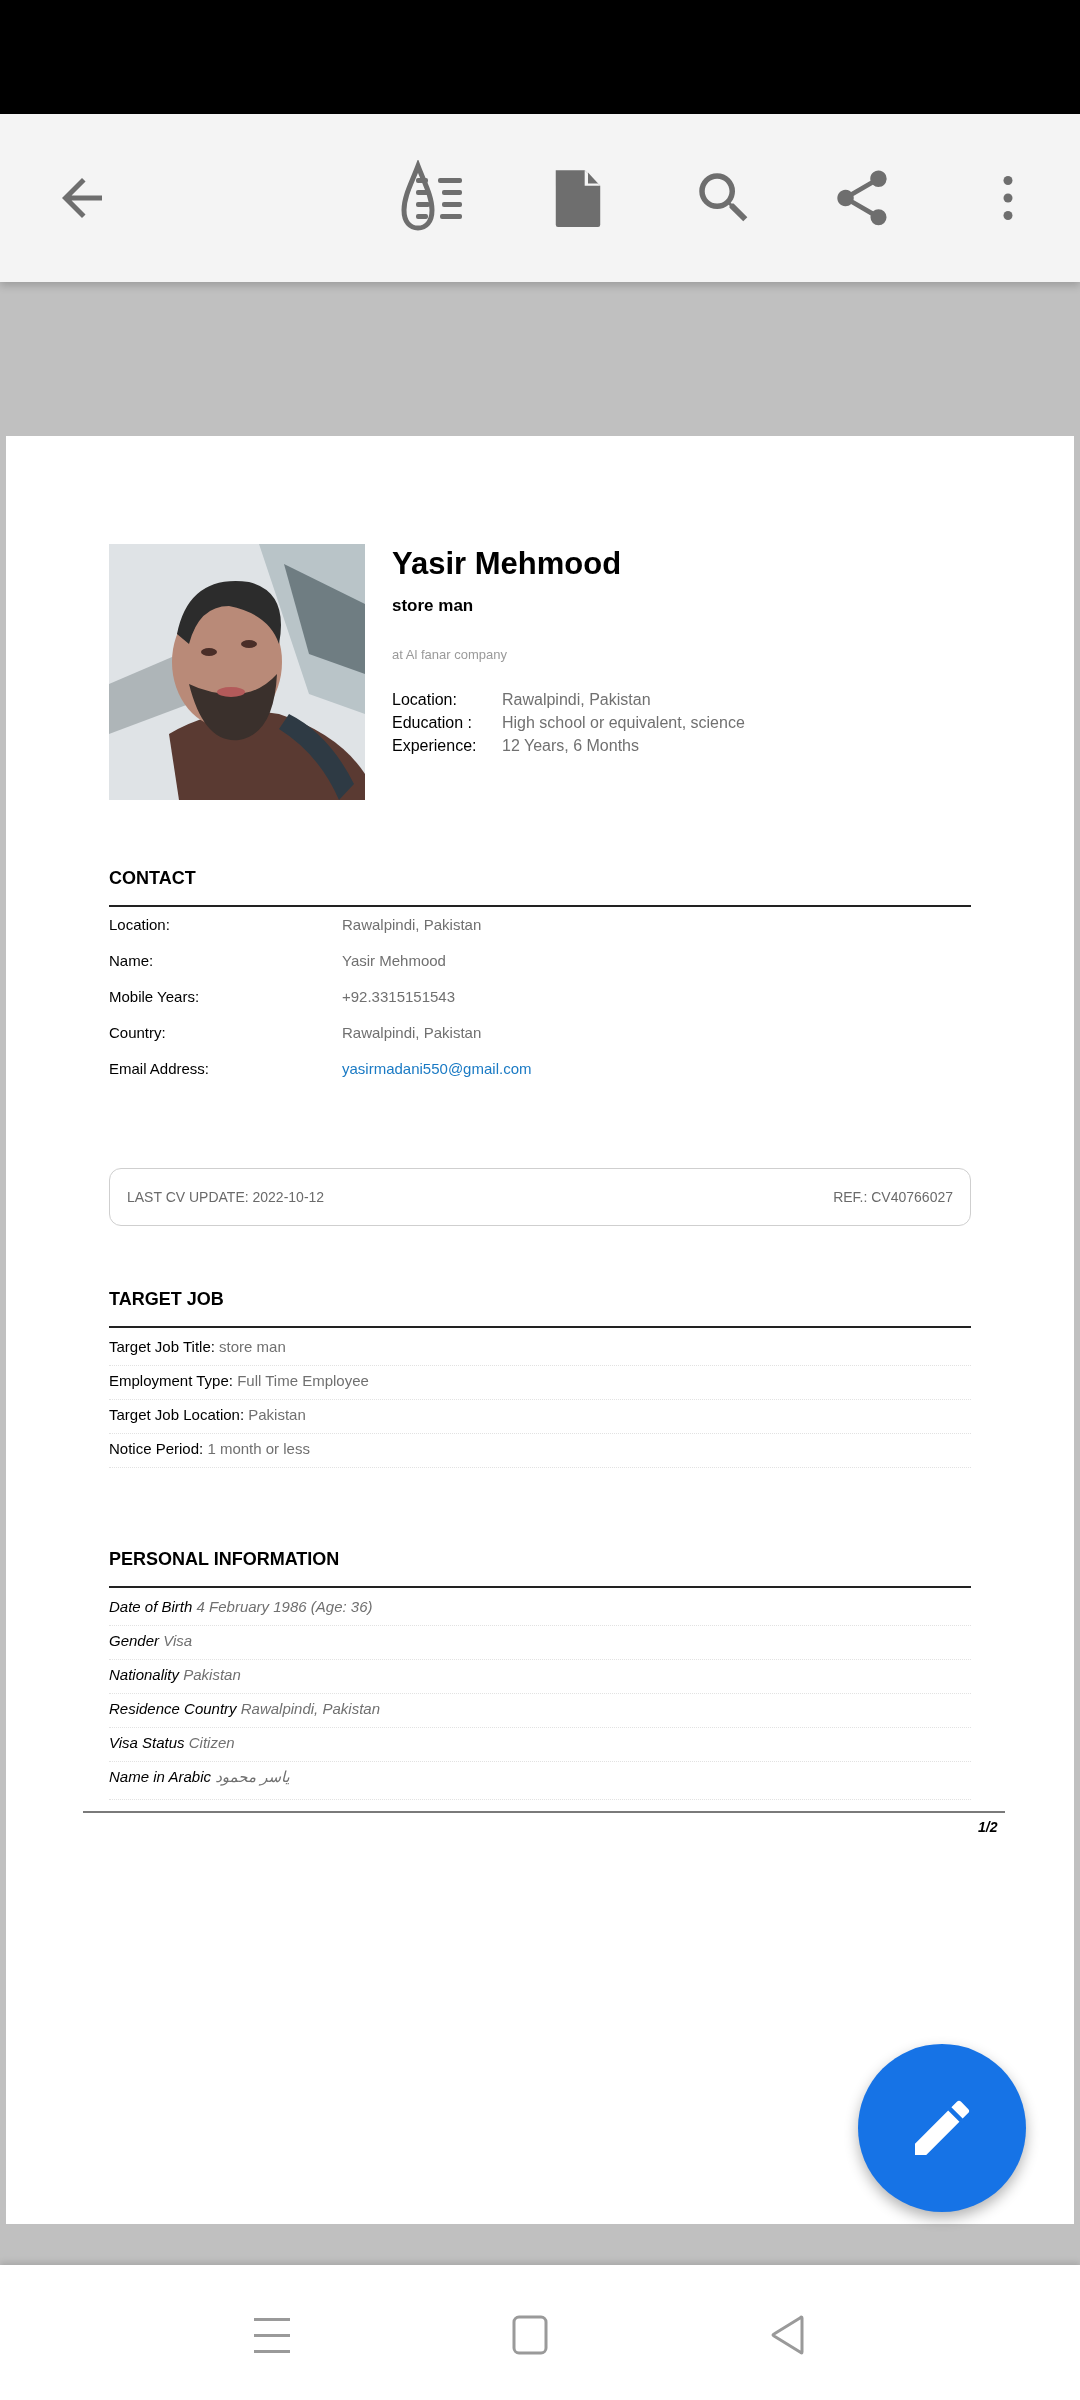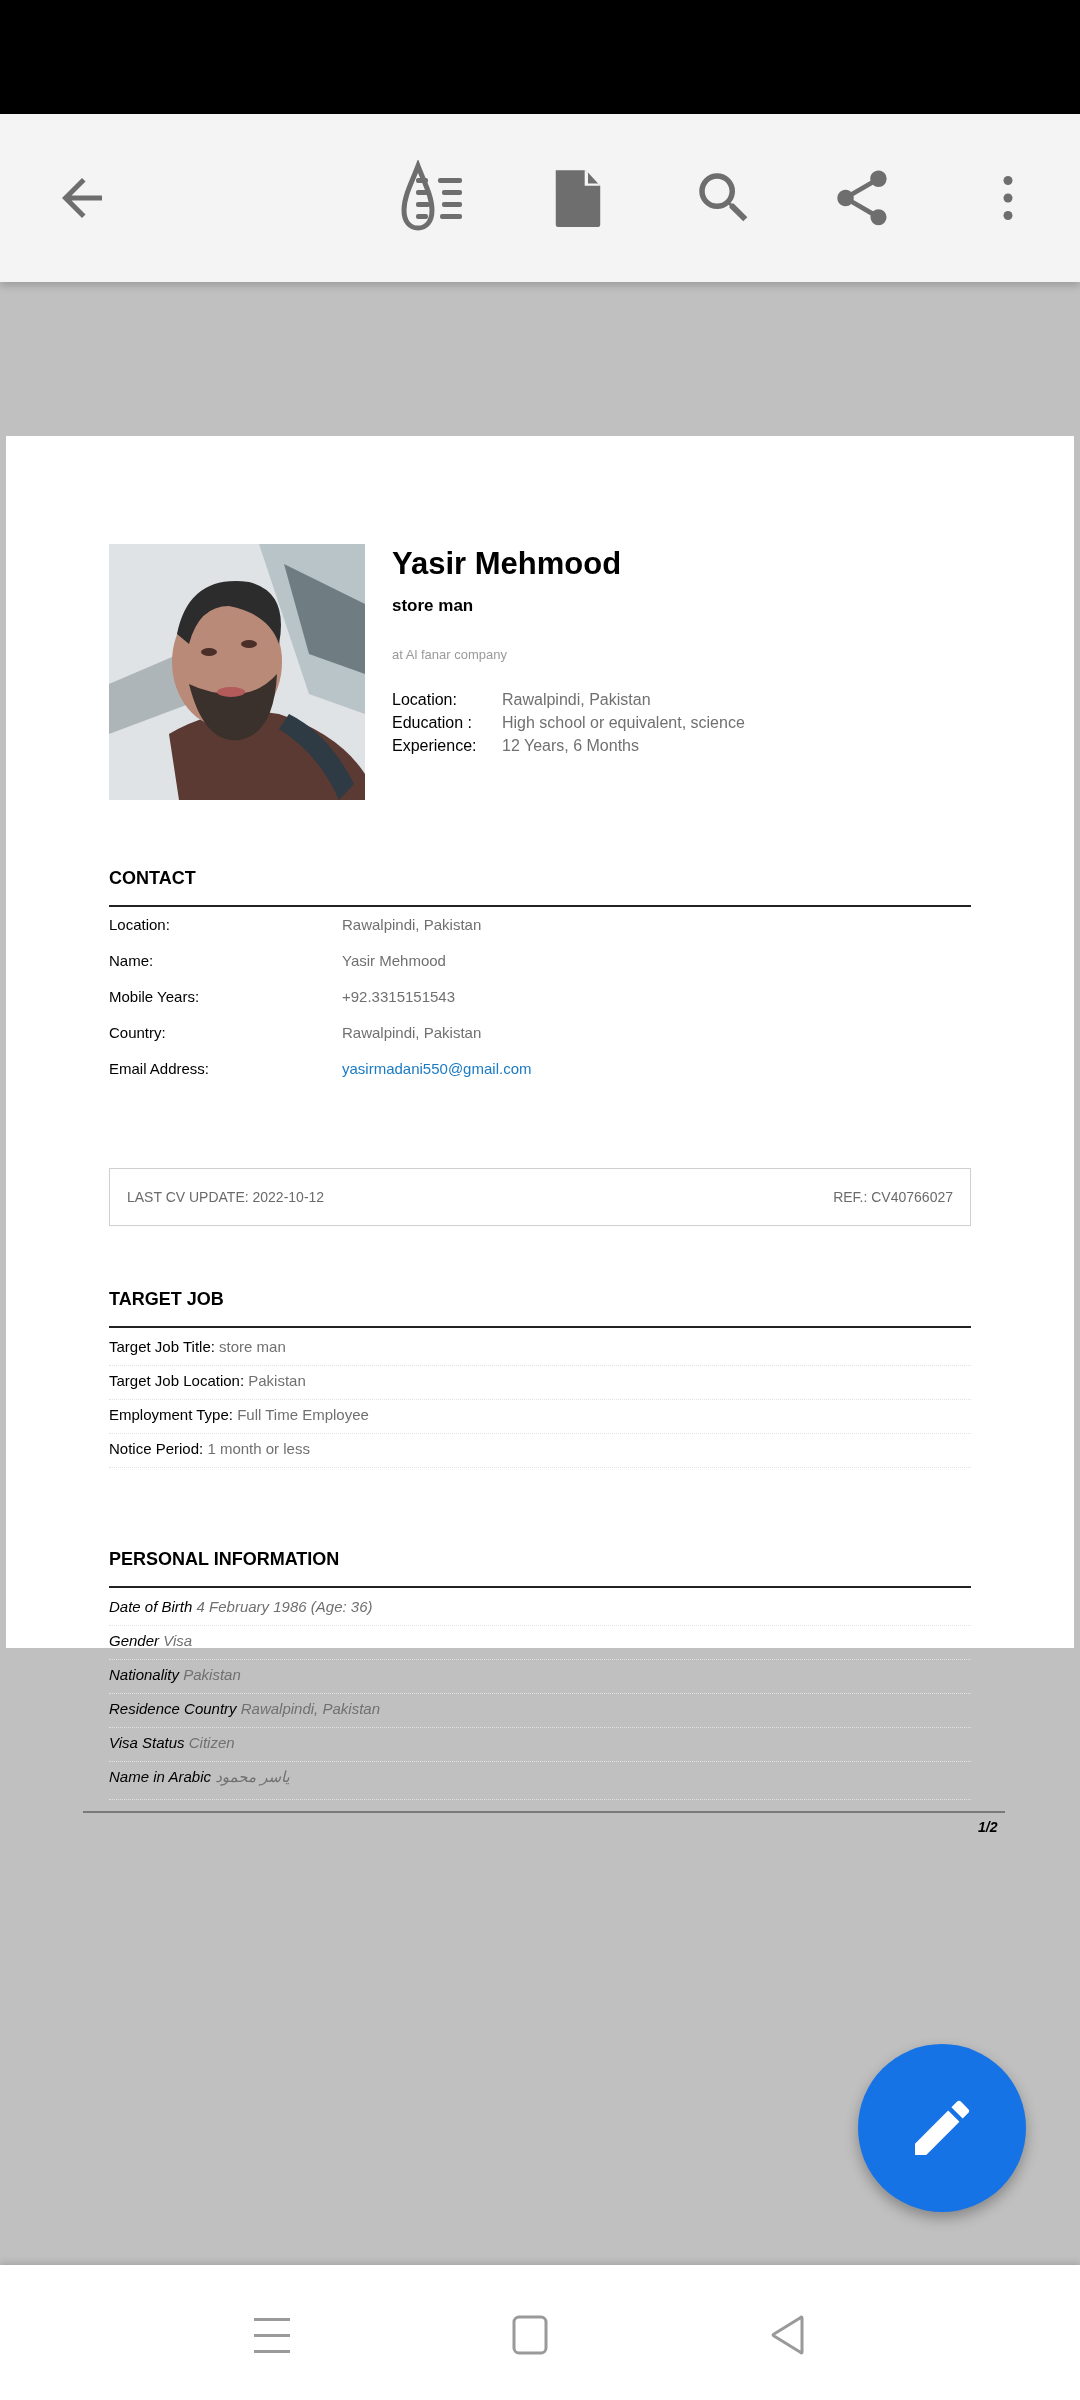--- a/index.html
+++ b/index.html
@@ -2,37 +2,37 @@
 <html><head>
 <meta charset="utf-8">
 <style>
   * { box-sizing: border-box; margin: 0; padding: 0; }
   html, body { width: 1080px; height: 2400px; overflow: hidden; background: #c0c0c0; font-family: "Liberation Sans", sans-serif; }
   .status-bar { position: absolute; left: 0; top: 0; width: 1080px; height: 114px; background: #000; }
   .toolbar { position: absolute; left: 0; top: 114px; width: 1080px; height: 168px; background: #f4f4f4; box-shadow: 0 4px 8px rgba(0,0,0,0.18); z-index: 2; }
   .tb-icon { position: absolute; top: 44px; width: 80px; height: 80px; display: flex; align-items: center; justify-content: center; cursor: pointer; }
   .tb-icon svg { display: block; }
   .viewer { position: absolute; left: 0; top: 282px; width: 1080px; height: 1983px; background: #c0c0c0; overflow: hidden; }
-  .page { position: absolute; left: 6px; top: 154px; width: 1068px; height: 1212px; background: #fff; color: #000; }
+  .page { position: absolute; left: 6px; top: 154px; width: 1068px; height: 1788px; background: #fff; color: #000; }
   .photo { position: absolute; left: 103px; top: 108px; width: 256px; height: 256px; overflow: hidden; background: #d8dadc; }
   .name { position: absolute; left: 386px; top: 110px; font-size: 31px; font-weight: bold; color: #000; }
   .job-title { position: absolute; left: 386px; top: 160px; font-size: 17px; font-weight: bold; color: #000; }
   .company { position: absolute; left: 386px; top: 186px; font-size: 13px; color: #9a9a9a; margin-top: 25px; }
   .summary { position: absolute; left: 386px; top: 252px; font-size: 16px; line-height: 23px; }
   .summary .row { display: flex; }
   .summary .lbl { width: 110px; color: #000; }
   .summary .val { color: #707070; }
   .section-title { position: absolute; left: 103px; font-size: 18px; font-weight: bold; color: #000; }
   .rule { position: absolute; left: 103px; width: 862px; height: 2px; background: #222; }
   .contact { position: absolute; left: 103px; top: 480px; width: 862px; font-size: 15px; }
   .contact .row { display: flex; height: 36px; align-items: flex-start; }
   .contact .lbl { width: 233px; color: #000; }
   .contact .val { color: #707070; }
   .contact .val.link { color: #1a7ac4; cursor: pointer; }
-  .update-box { position: absolute; left: 103px; top: 732px; width: 862px; height: 58px; border: 1.5px solid #cfcfcf; border-radius: 0; display: flex; align-items: center; justify-content: space-between; padding: 0 17px; font-size: 14px; color: #6a6a6a; }
+  .update-box { position: absolute; left: 103px; top: 732px; width: 862px; height: 58px; border: 1.5px solid #cfcfcf; border-radius: 12px; display: flex; align-items: center; justify-content: space-between; padding: 0 17px; font-size: 14px; color: #6a6a6a; }
   .kv-list { position: absolute; left: 103px; width: 862px; font-size: 15px; }
   .kv-list .row { height: 34px; border-bottom: 1px dotted #e2e2e2; padding-top: 6px; }
   .kv-list .lbl { color: #000; }
   .kv-list .val { color: #707070; }
   .footer-rule { position: absolute; left: 77px; top: 1375px; width: 922px; height: 2px; background: #7a7a7a; }
   .page-num { position: absolute; left: 972px; top: 1383px; font-size: 14px; font-weight: bold; font-style: italic; color: #000; }
   .fab { position: absolute; left: 858px; top: 2044px; width: 168px; height: 168px; border-radius: 50%; background: #1673e6; box-shadow: 0 6px 14px rgba(0,0,0,0.3); display: flex; align-items: center; justify-content: center; cursor: pointer; z-index: 3; }
   .navbar { position: absolute; left: 0; top: 2265px; width: 1080px; height: 135px; background: #fff; box-shadow: 0 -3px 6px rgba(0,0,0,0.12); z-index: 2; }
   .nav-btn { position: absolute; top: 30px; width: 80px; height: 80px; display: flex; align-items: center; justify-content: center; cursor: pointer; }
 </style>
@@ -152,22 +152,22 @@
 
     <div class="update-box">
       <span>LAST CV UPDATE: 2022-10-12</span>
       <span>REF.: CV40766027</span>
     </div>
 
     <div class="section-title" style="top:853px;">TARGET JOB</div>
     <div class="rule" style="top:890px;"></div>
     <div class="kv-list" style="top:896px;">
       <div class="row"><span class="lbl">Target Job Title:</span> <span class="val">store man</span></div>
+      <div class="row"><span class="lbl">Employment Type:</span> <span class="val">Full Time Employee</span></div>
       <div class="row"><span class="lbl">Target Job Location:</span> <span class="val">Pakistan</span></div>
-      <div class="row"><span class="lbl">Employment Type:</span> <span class="val">Full Time Employee</span></div>
       <div class="row"><span class="lbl">Notice Period:</span> <span class="val">1 month or less</span></div>
     </div>
 
     <div class="section-title" style="top:1113px;">PERSONAL INFORMATION</div>
     <div class="rule" style="top:1150px;"></div>
     <div class="kv-list" style="top:1156px;font-style:italic;">
       <div class="row"><span class="lbl">Date of Birth</span> <span class="val">4 February 1986 (Age: 36)</span></div>
       <div class="row"><span class="lbl">Gender</span> <span class="val">Visa</span></div>
       <div class="row"><span class="lbl">Nationality</span> <span class="val">Pakistan</span></div>
       <div class="row"><span class="lbl">Residence Country</span> <span class="val">Rawalpindi, Pakistan</span></div>

